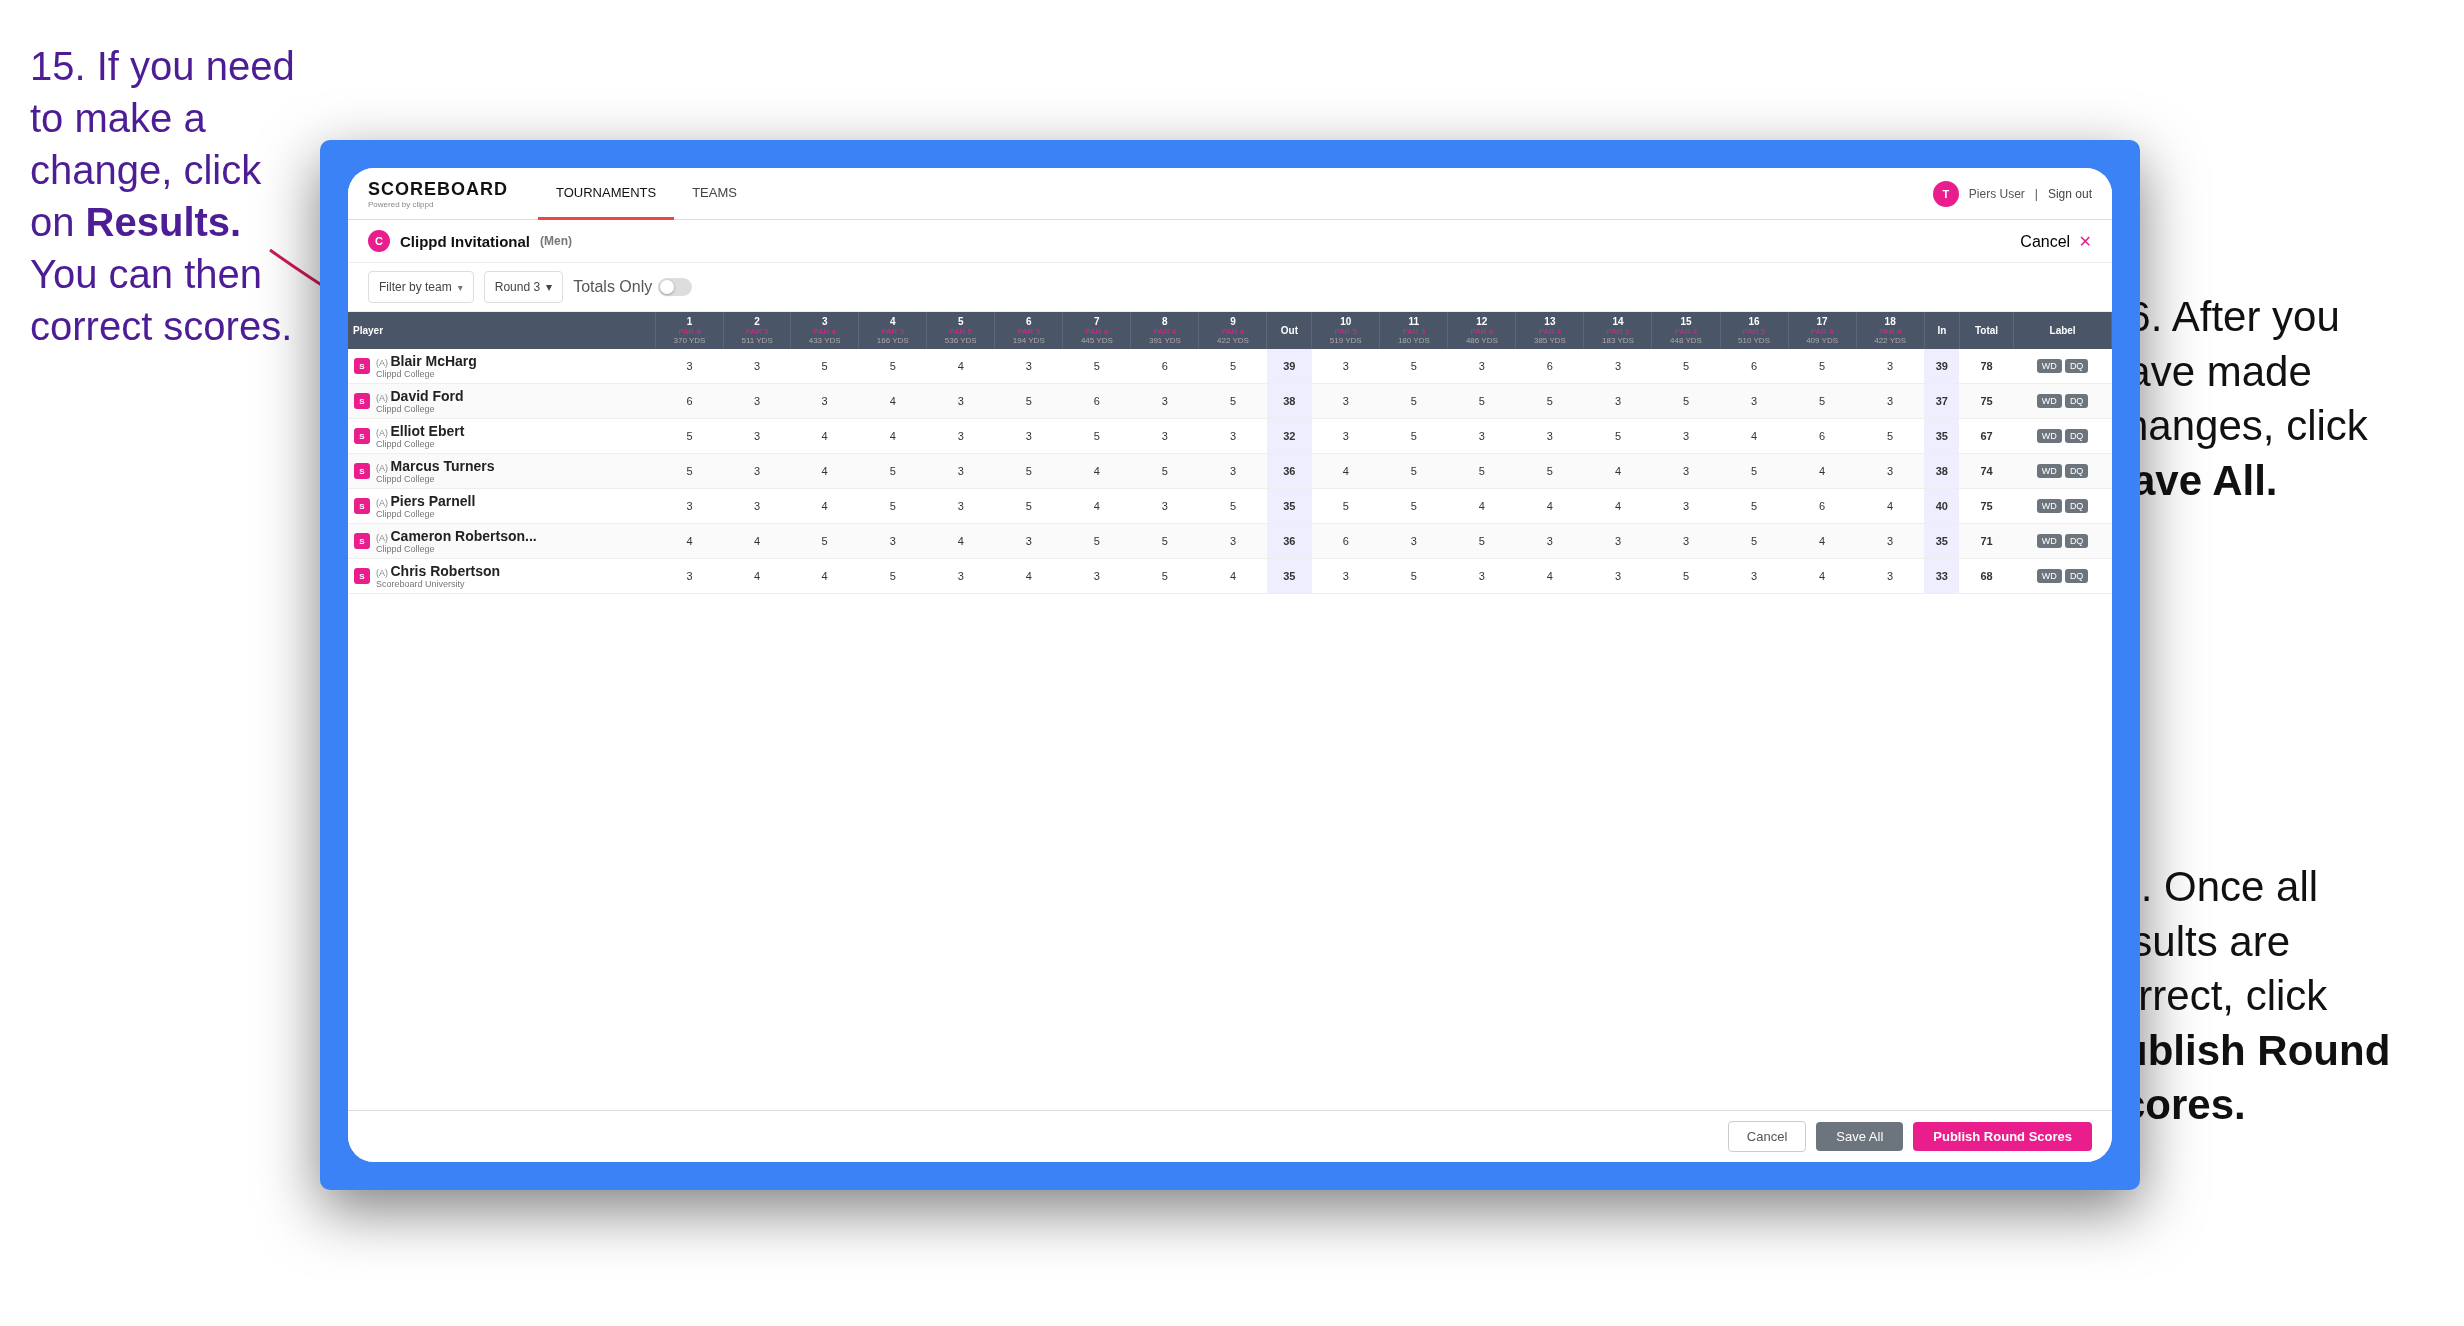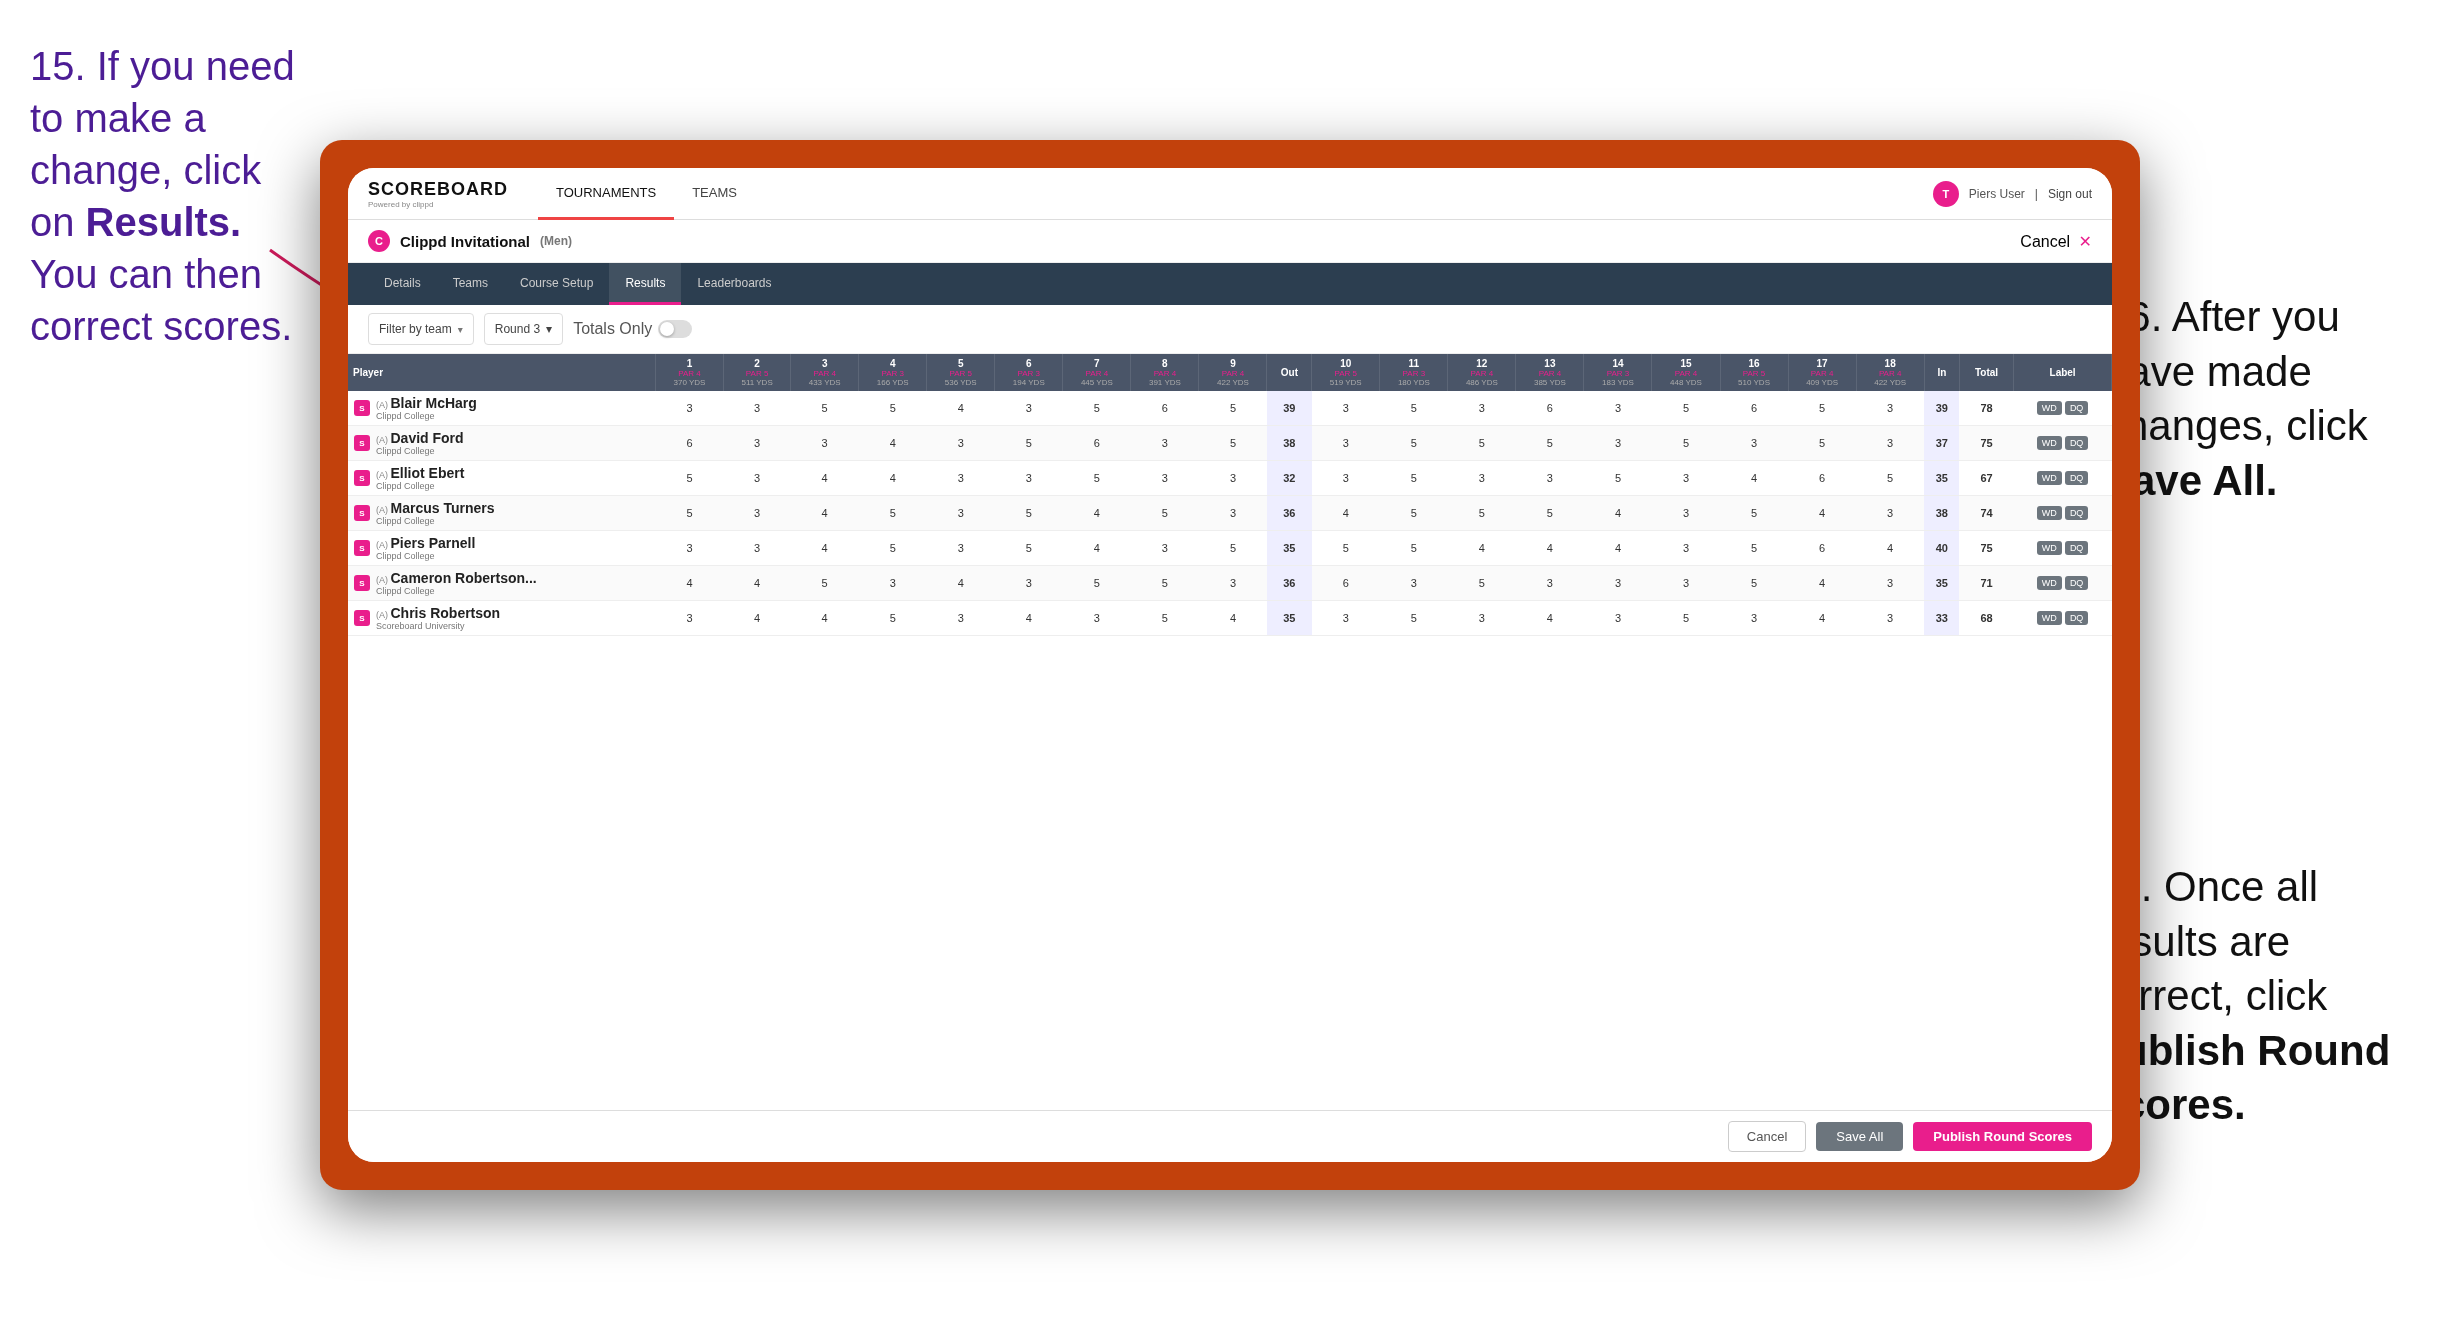--- a/index.html
+++ b/index.html
@@ -49,22 +49,22 @@
     }
     .instruction-right-bottom strong { font-weight: 900; }
 
     
     .tablet {
       position: absolute;
       left: 320px;
       top: 140px;
       width: 1820px;
       height: 1050px;
-      background: #c2410c;
-      border-radius: 22px;
+      background: #3b82f6;
+      border-radius: 10px;
       padding: 28px;
       box-shadow: 0 20px 60px rgba(0,0,0,0.5);
     }
     .tablet-screen {
       width: 100%;
       height: 100%;
       background: #f5f5f5;
       border-radius: 26px;
       overflow: hidden;
       display: flex;
@@ -479,27 +479,20 @@
         <div class="tournament-icon">C</div>
         <span class="tournament-name">Clippd Invitational</span>
         <span class="tournament-tag">(Men)</span>
       </div>
       <div>
         <span>Cancel</span>
         <span class="cancel-x">✕</span>
       </div>
     </div>
 
-    <div class="sub-tabs">
-      <div class="sub-tab">Details</div>
-      <div class="sub-tab">Teams</div>
-      <div class="sub-tab">Course Setup</div>
-      <div class="sub-tab active">Results</div>
-      <div class="sub-tab">Leaderboards</div>
-    </div>
 
     <div class="filters-bar">
       <div class="filter-dropdown">
         <span>Filter by team</span>
         <span class="arrow">▾</span>
       </div>
       <div class="round-dropdown">
         <span>Round 3</span>
         <span class="arrow">▾</span>
       </div>

